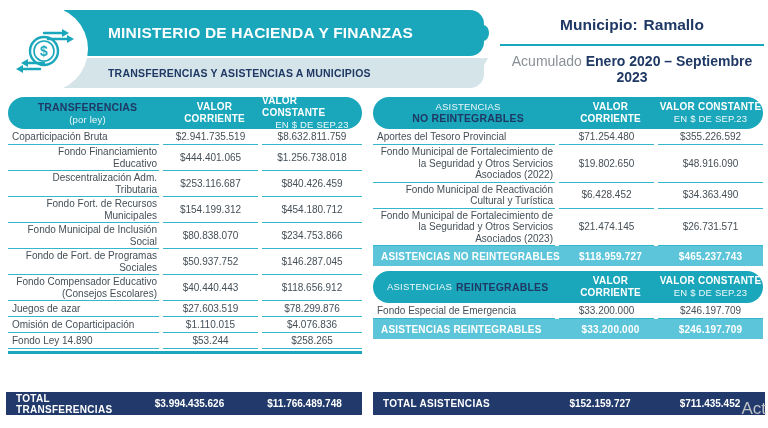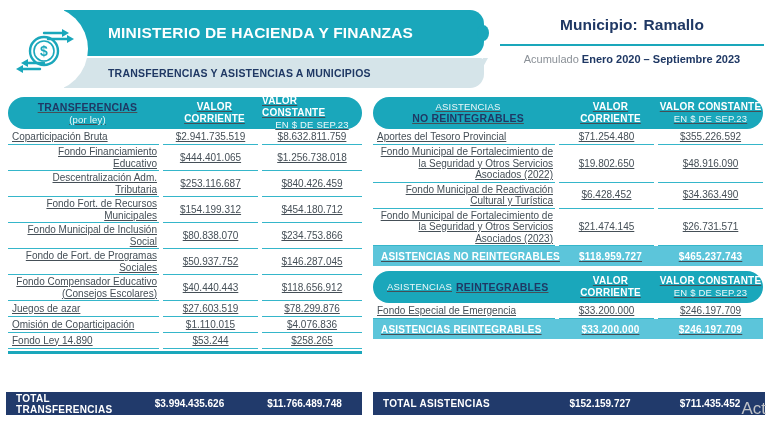--- a/index.html
+++ b/index.html
@@ -32,26 +32,26 @@
   .logo-badge {
     position:absolute; left:2px; top:6px; width:86px; height:86px;
     background:#ffffff; border-radius:50%;
     display:flex; align-items:center; justify-content:center;
   }
 
   .muni-block { position:absolute; left:500px; top:16px; width:264px; }
   .muni-title { text-align:center; color:#1F3864; font-size:15.5px; font-weight:bold; }
   .muni-title .sp { display:inline-block; width:6px; }
   .muni-divider { margin-top:10px; height:2px; background:#1AA7BB; }
-  .muni-period { margin-top:7px; text-align:center; font-size:11px; }
+  .muni-period { margin-top:7px; text-align:center; font-size:14px; }
   .muni-period .lbl { color:#8a9097; }
   .muni-period .val { color:#1F3864; font-weight:bold; }
 
   
-  .tbl { position:absolute; font-size:10px; color:#454f57;text-decoration:underline; }
+  .tbl { position:absolute; font-size:10px; color:#454f57; }
   .tbl-left  { left:8px;  top:97px;  width:354px; padding-bottom:2px; border-bottom:3px solid #1AA7BB; }
   .tbl-r1 { left:373px; top:97px;  width:390px; }
   .tbl-r2 { left:373px; top:271px; width:390px; }
 
   .pill {
     background:#1AA7BB; border-radius:16px; height:32px;
     display:flex; align-items:center;
   }
   .pill .h-label { flex:1 1 auto; display:flex; flex-direction:column; align-items:center; justify-content:center; line-height:1.2; }
   .pill .h-label.left-align { flex-direction:row; justify-content:flex-start; padding-left:14px; gap:4px; }

